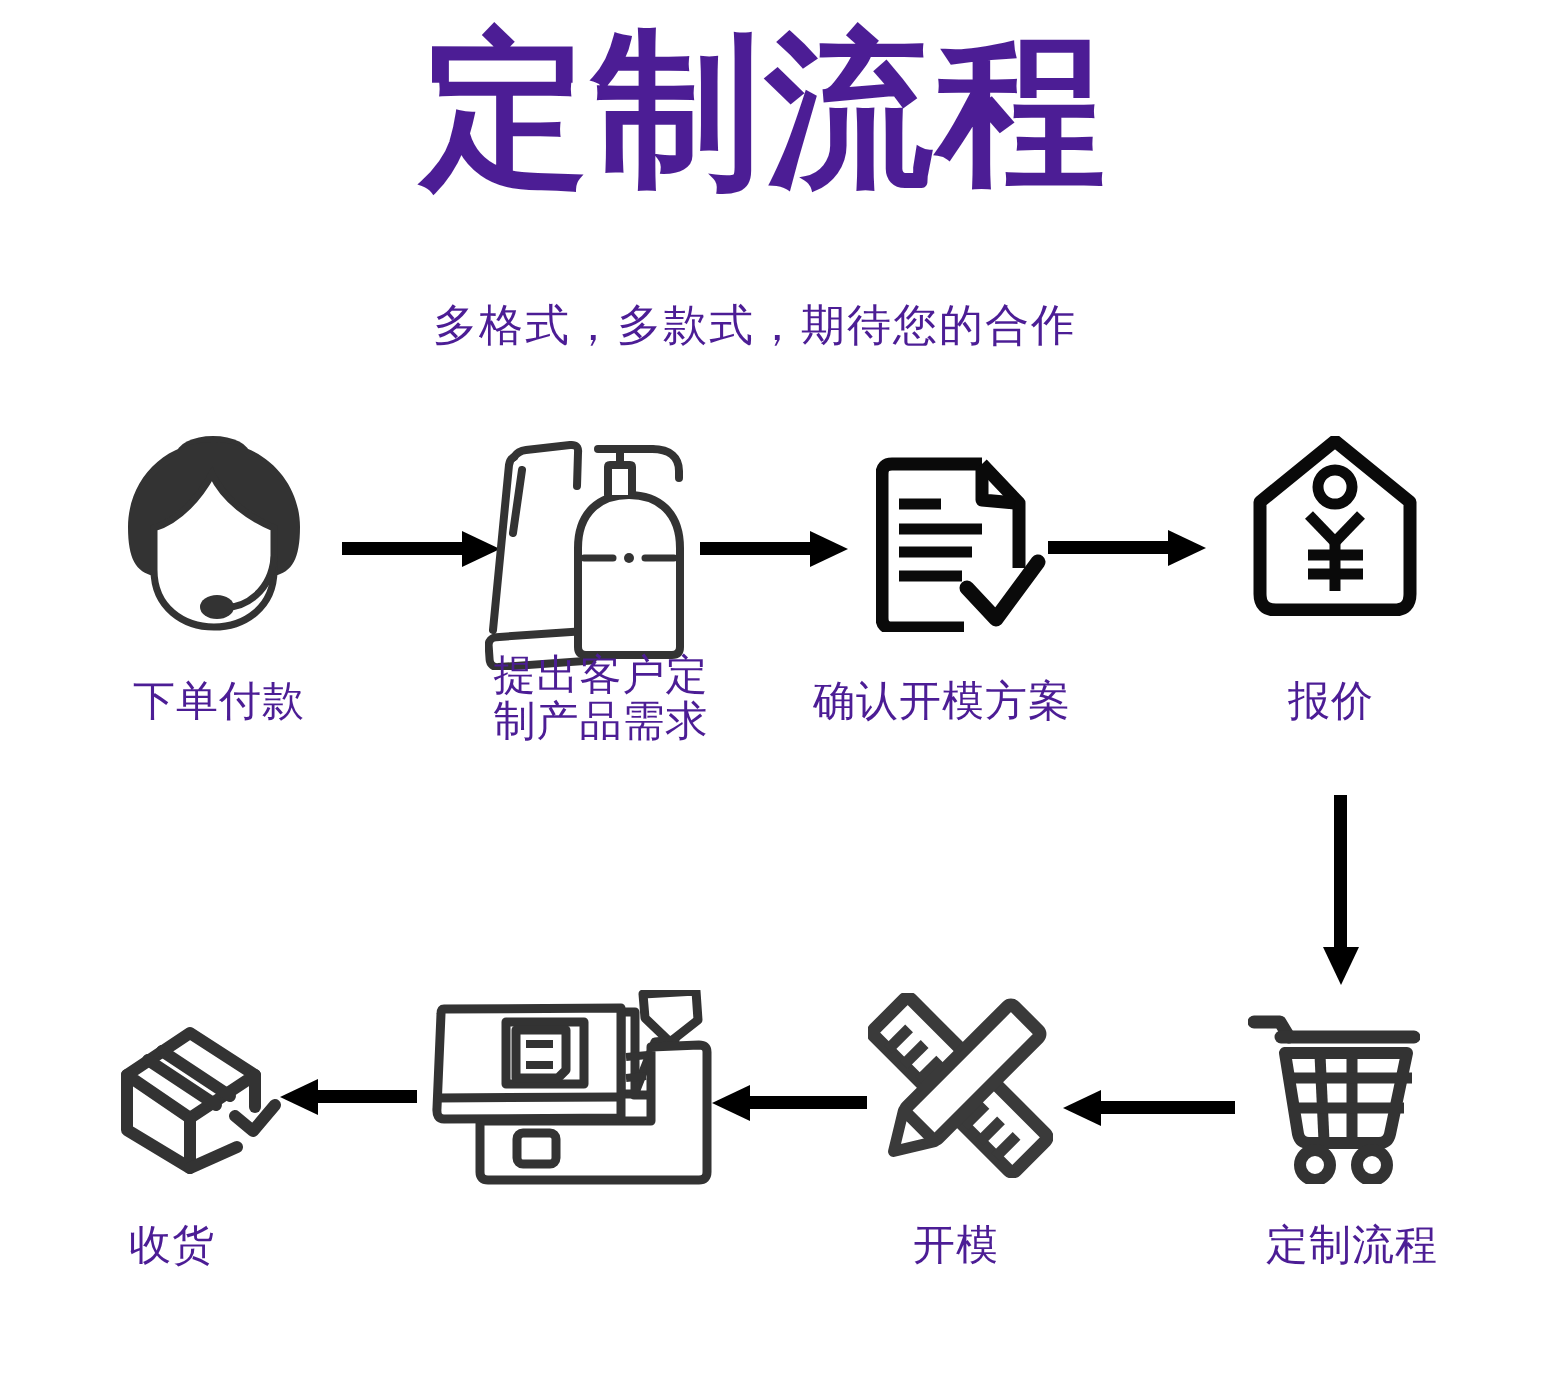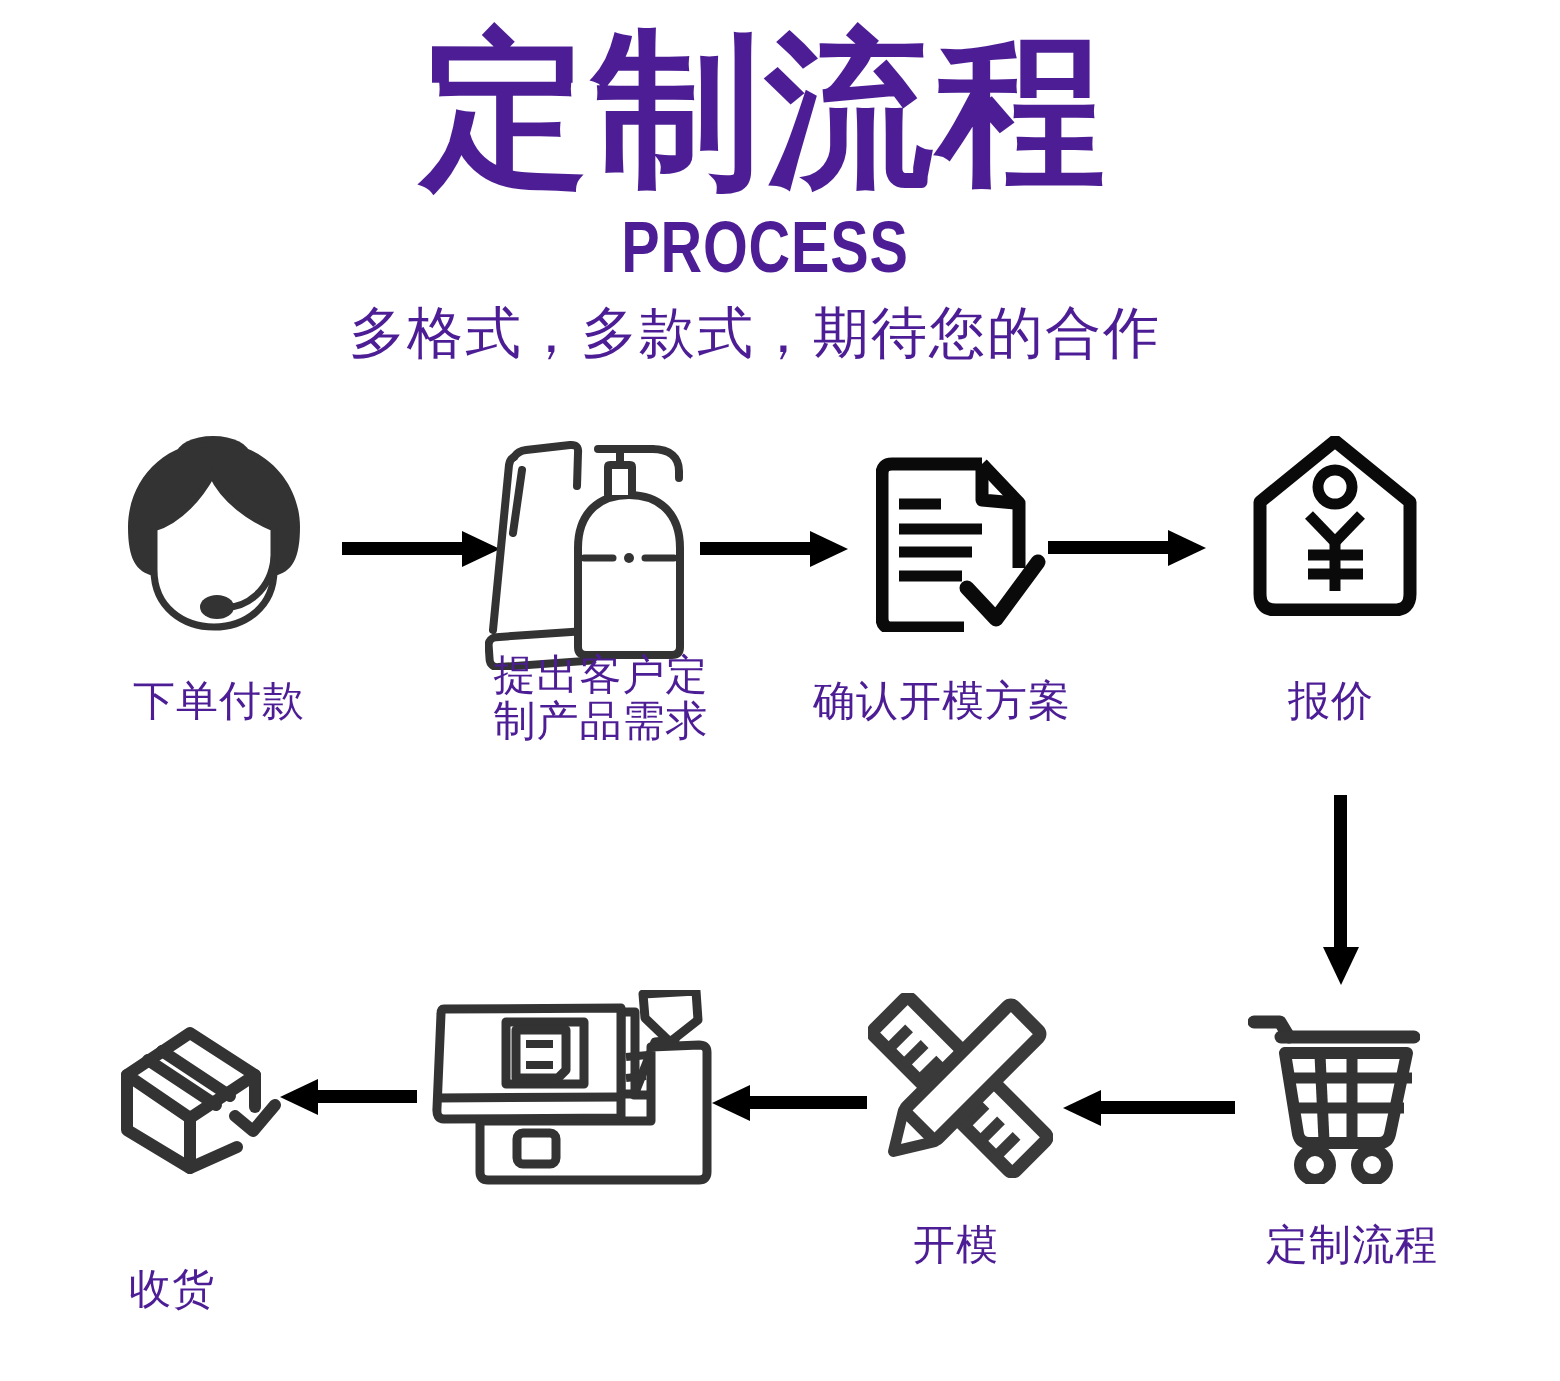--- a/index.html
+++ b/index.html
@@ -15,21 +15,21 @@
   }
   .hdr-sub{
     top:206px;left:765px;transform:translateX(-50%);white-space:nowrap;
   }
   .hdr-sub span{
     display:inline-block;font-size:72px;font-weight:700;letter-spacing:1px;
     transform:scaleX(0.80);transform-origin:center;
   }
   .hdr-tagline{
     top:296px;left:755px;transform:translateX(-50%);
-    font-size:56px;font-weight:500;letter-spacing:2px;white-space:nowrap;
+    font-size:44px;font-weight:500;letter-spacing:2px;white-space:nowrap;
   }
   
   .lbl{
     font-size:42px;font-weight:500;letter-spacing:1px;text-align:center;
     transform:translateX(-50%);white-space:nowrap;line-height:1.1;
   }
   .lbl.wrap{white-space:normal;width:224px;}
   
   .arr{background:#000;}
   .arr-r{height:13px;}
@@ -48,21 +48,20 @@
     border-left:18px solid transparent;border-right:18px solid transparent;border-top:38px solid #000;
   }
   svg{display:block;}
 </style>
 </head>
 <body>
 
 <div class="stage">
 
   <div class="abs hdr-title">定制流程</div>
-  <div class="abs hdr-sub"><span>PROCESS</span></div>
   <div class="abs hdr-tagline">多格式，多款式，期待您的合作</div>
 
   <svg class="abs" style="left:122px;top:432px;" width="185" height="210" viewBox="0 0 185 210">
     <ellipse cx="91" cy="23" rx="37" ry="19" fill="#333"></ellipse>
     <path d="M91 10 C 40 10 6 50 6 95 C 6 127 14 140 32 144 L 32 96
              C 58 88 78 64 90 42 C 102 68 128 86 152 96 L 152 144
              C 170 140 178 127 178 95 C 178 50 142 10 91 10 Z" fill="#333"></path>
     <path d="M90 42 C 102 68 128 86 152 96 L 152 138 C 152 176 122 195 92 195
              C 62 195 32 176 32 138 L 32 96 C 58 88 78 64 90 42 Z" fill="#fff" stroke="#333" stroke-width="7"></path>
     <path d="M152 126 C 149 158 124 177 101 175" fill="none" stroke="#333" stroke-width="7" stroke-linecap="round"></path>
@@ -191,15 +190,15 @@
     <g fill="none" stroke="#333" stroke-width="12" stroke-linecap="round" stroke-linejoin="round">
       <path d="M72 8 L 137 50 L 72 93 L 9 50 Z"></path>
       <path d="M30 35 L 98 80"></path>
       <path d="M44 26 L 112 71"></path>
       <path d="M9 50 L 9 105 L 72 143 L 72 93"></path>
       <path d="M72 143 L 119 122"></path>
       <path d="M137 50 L 137 82"></path>
       <path d="M117 91 L 135 106 L 157 80"></path>
     </g>
   </svg>
-  <div class="abs lbl" style="left:172px;top:1222px;margin-top:44px;">收货</div>
+  <div class="abs lbl" style="left:172px;top:1222px;">收货</div>
 
 </div>
 
 </body></html>

